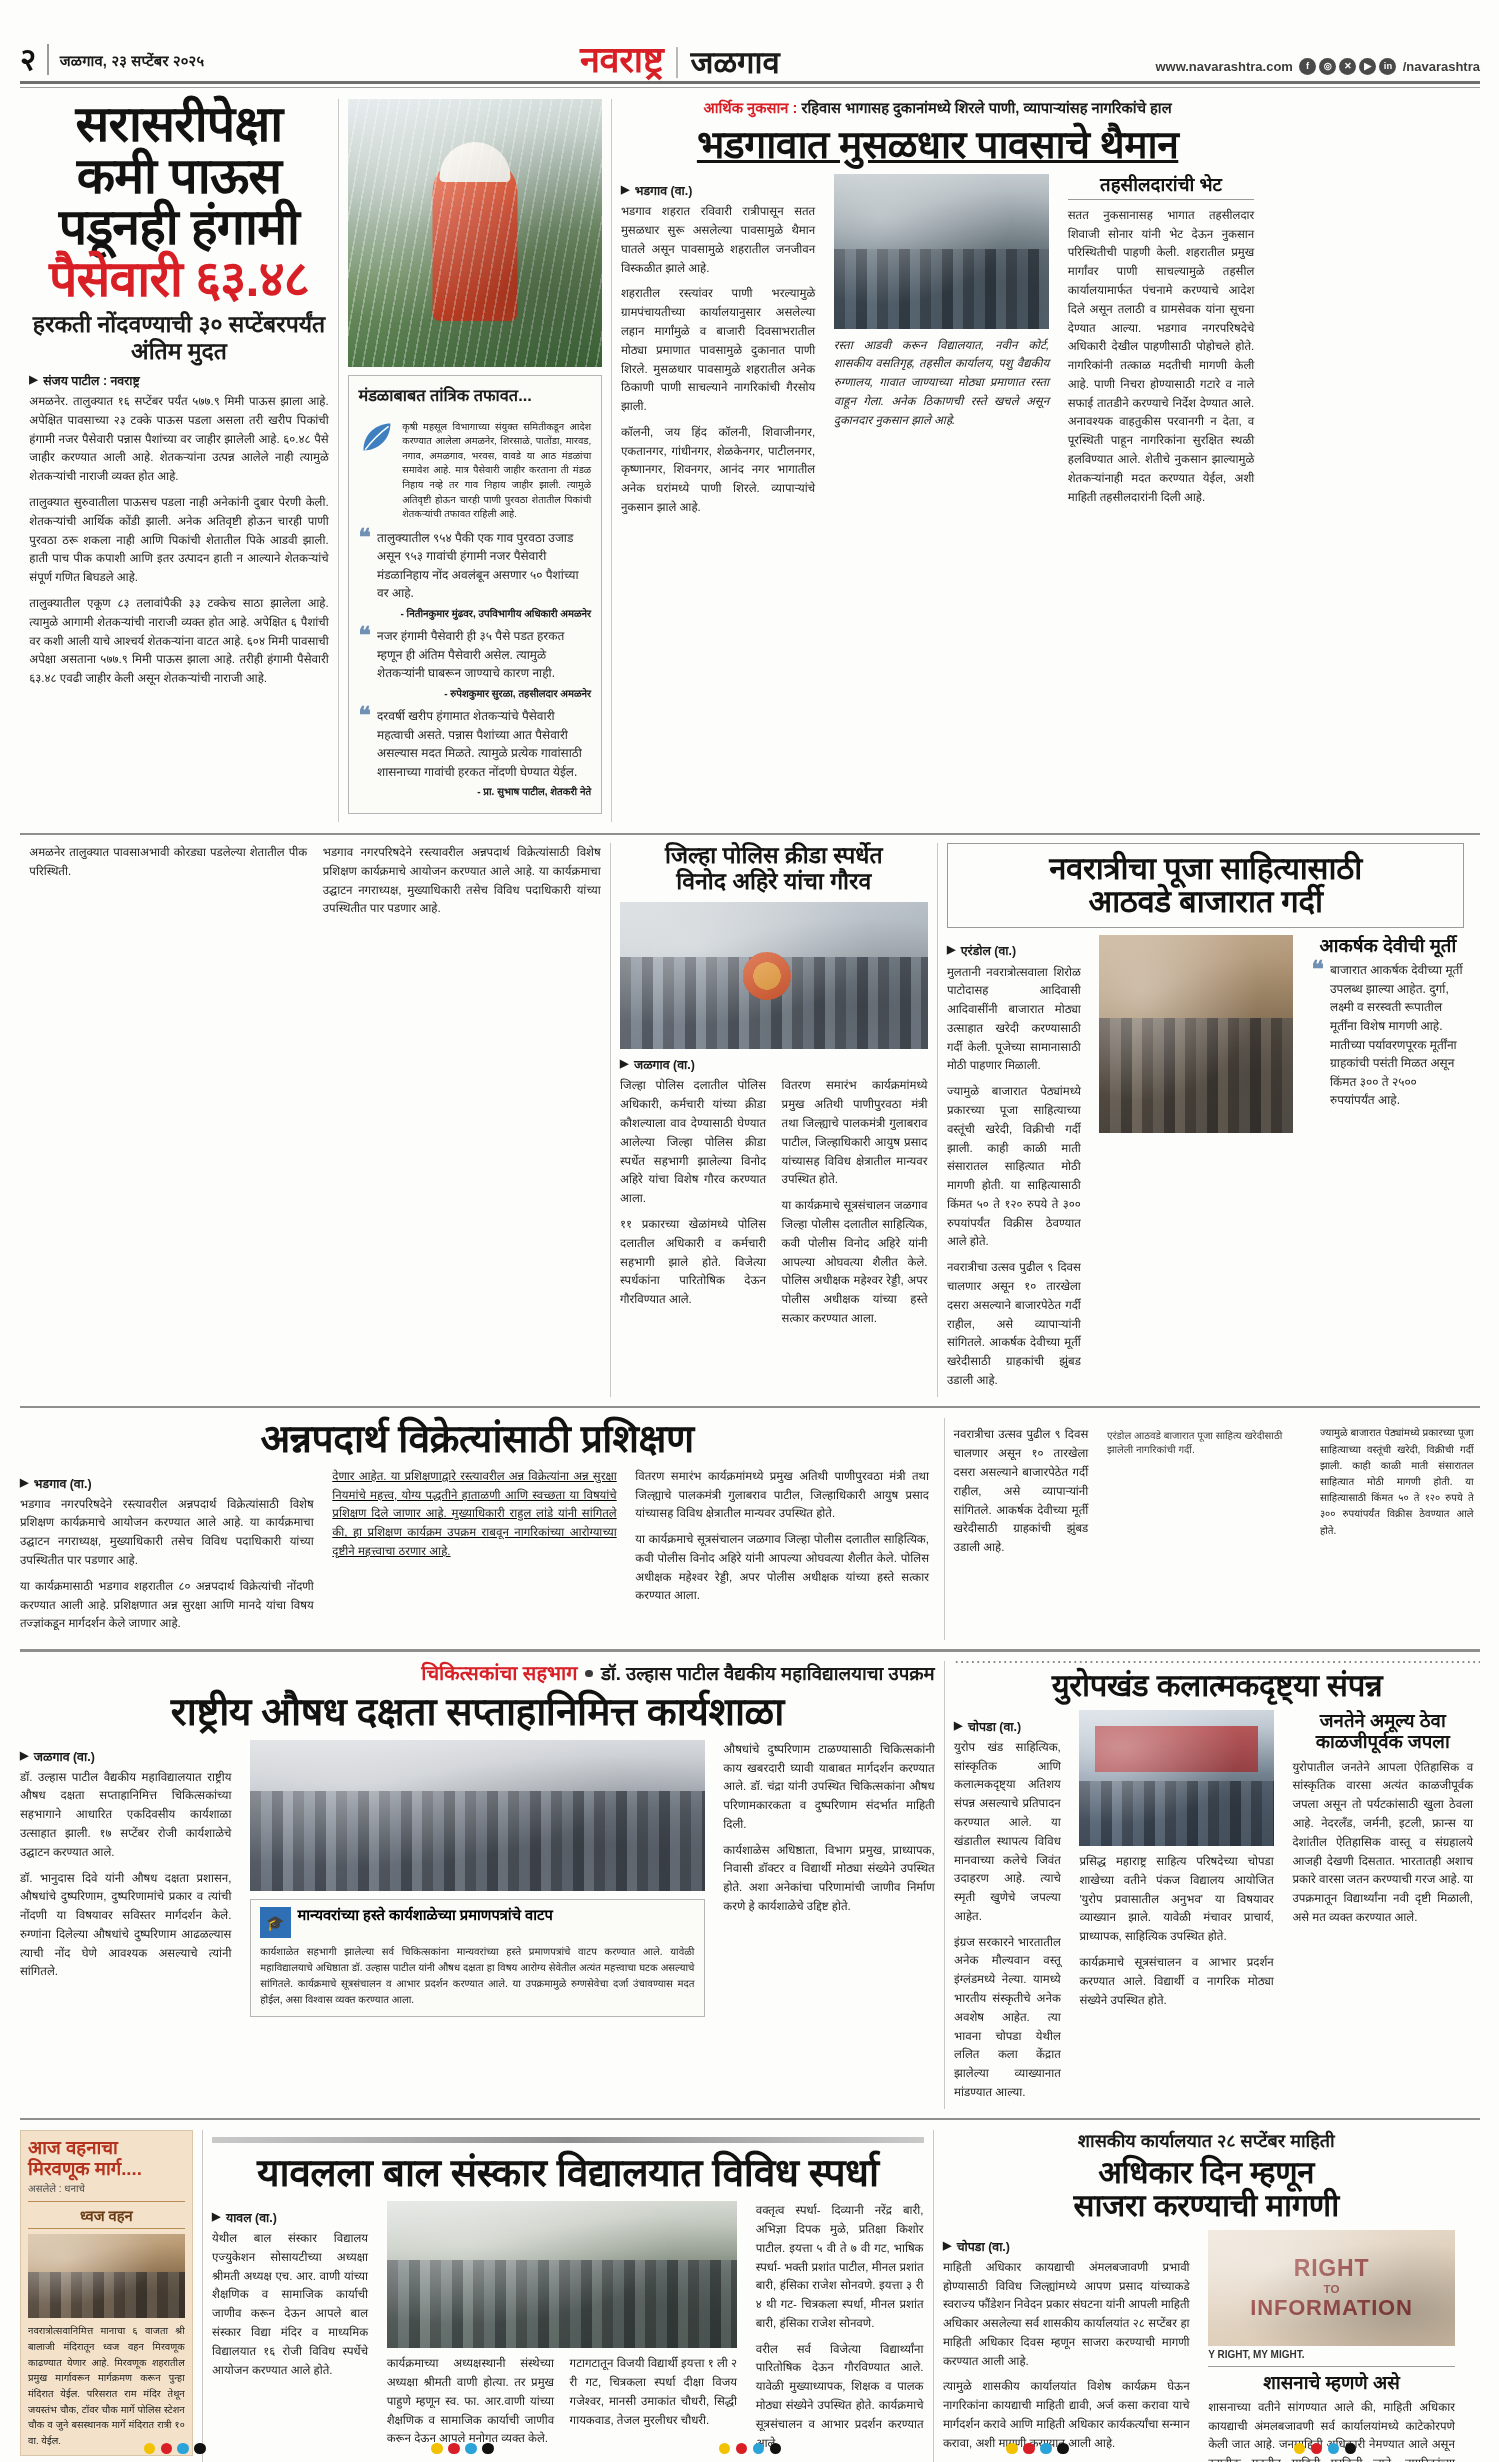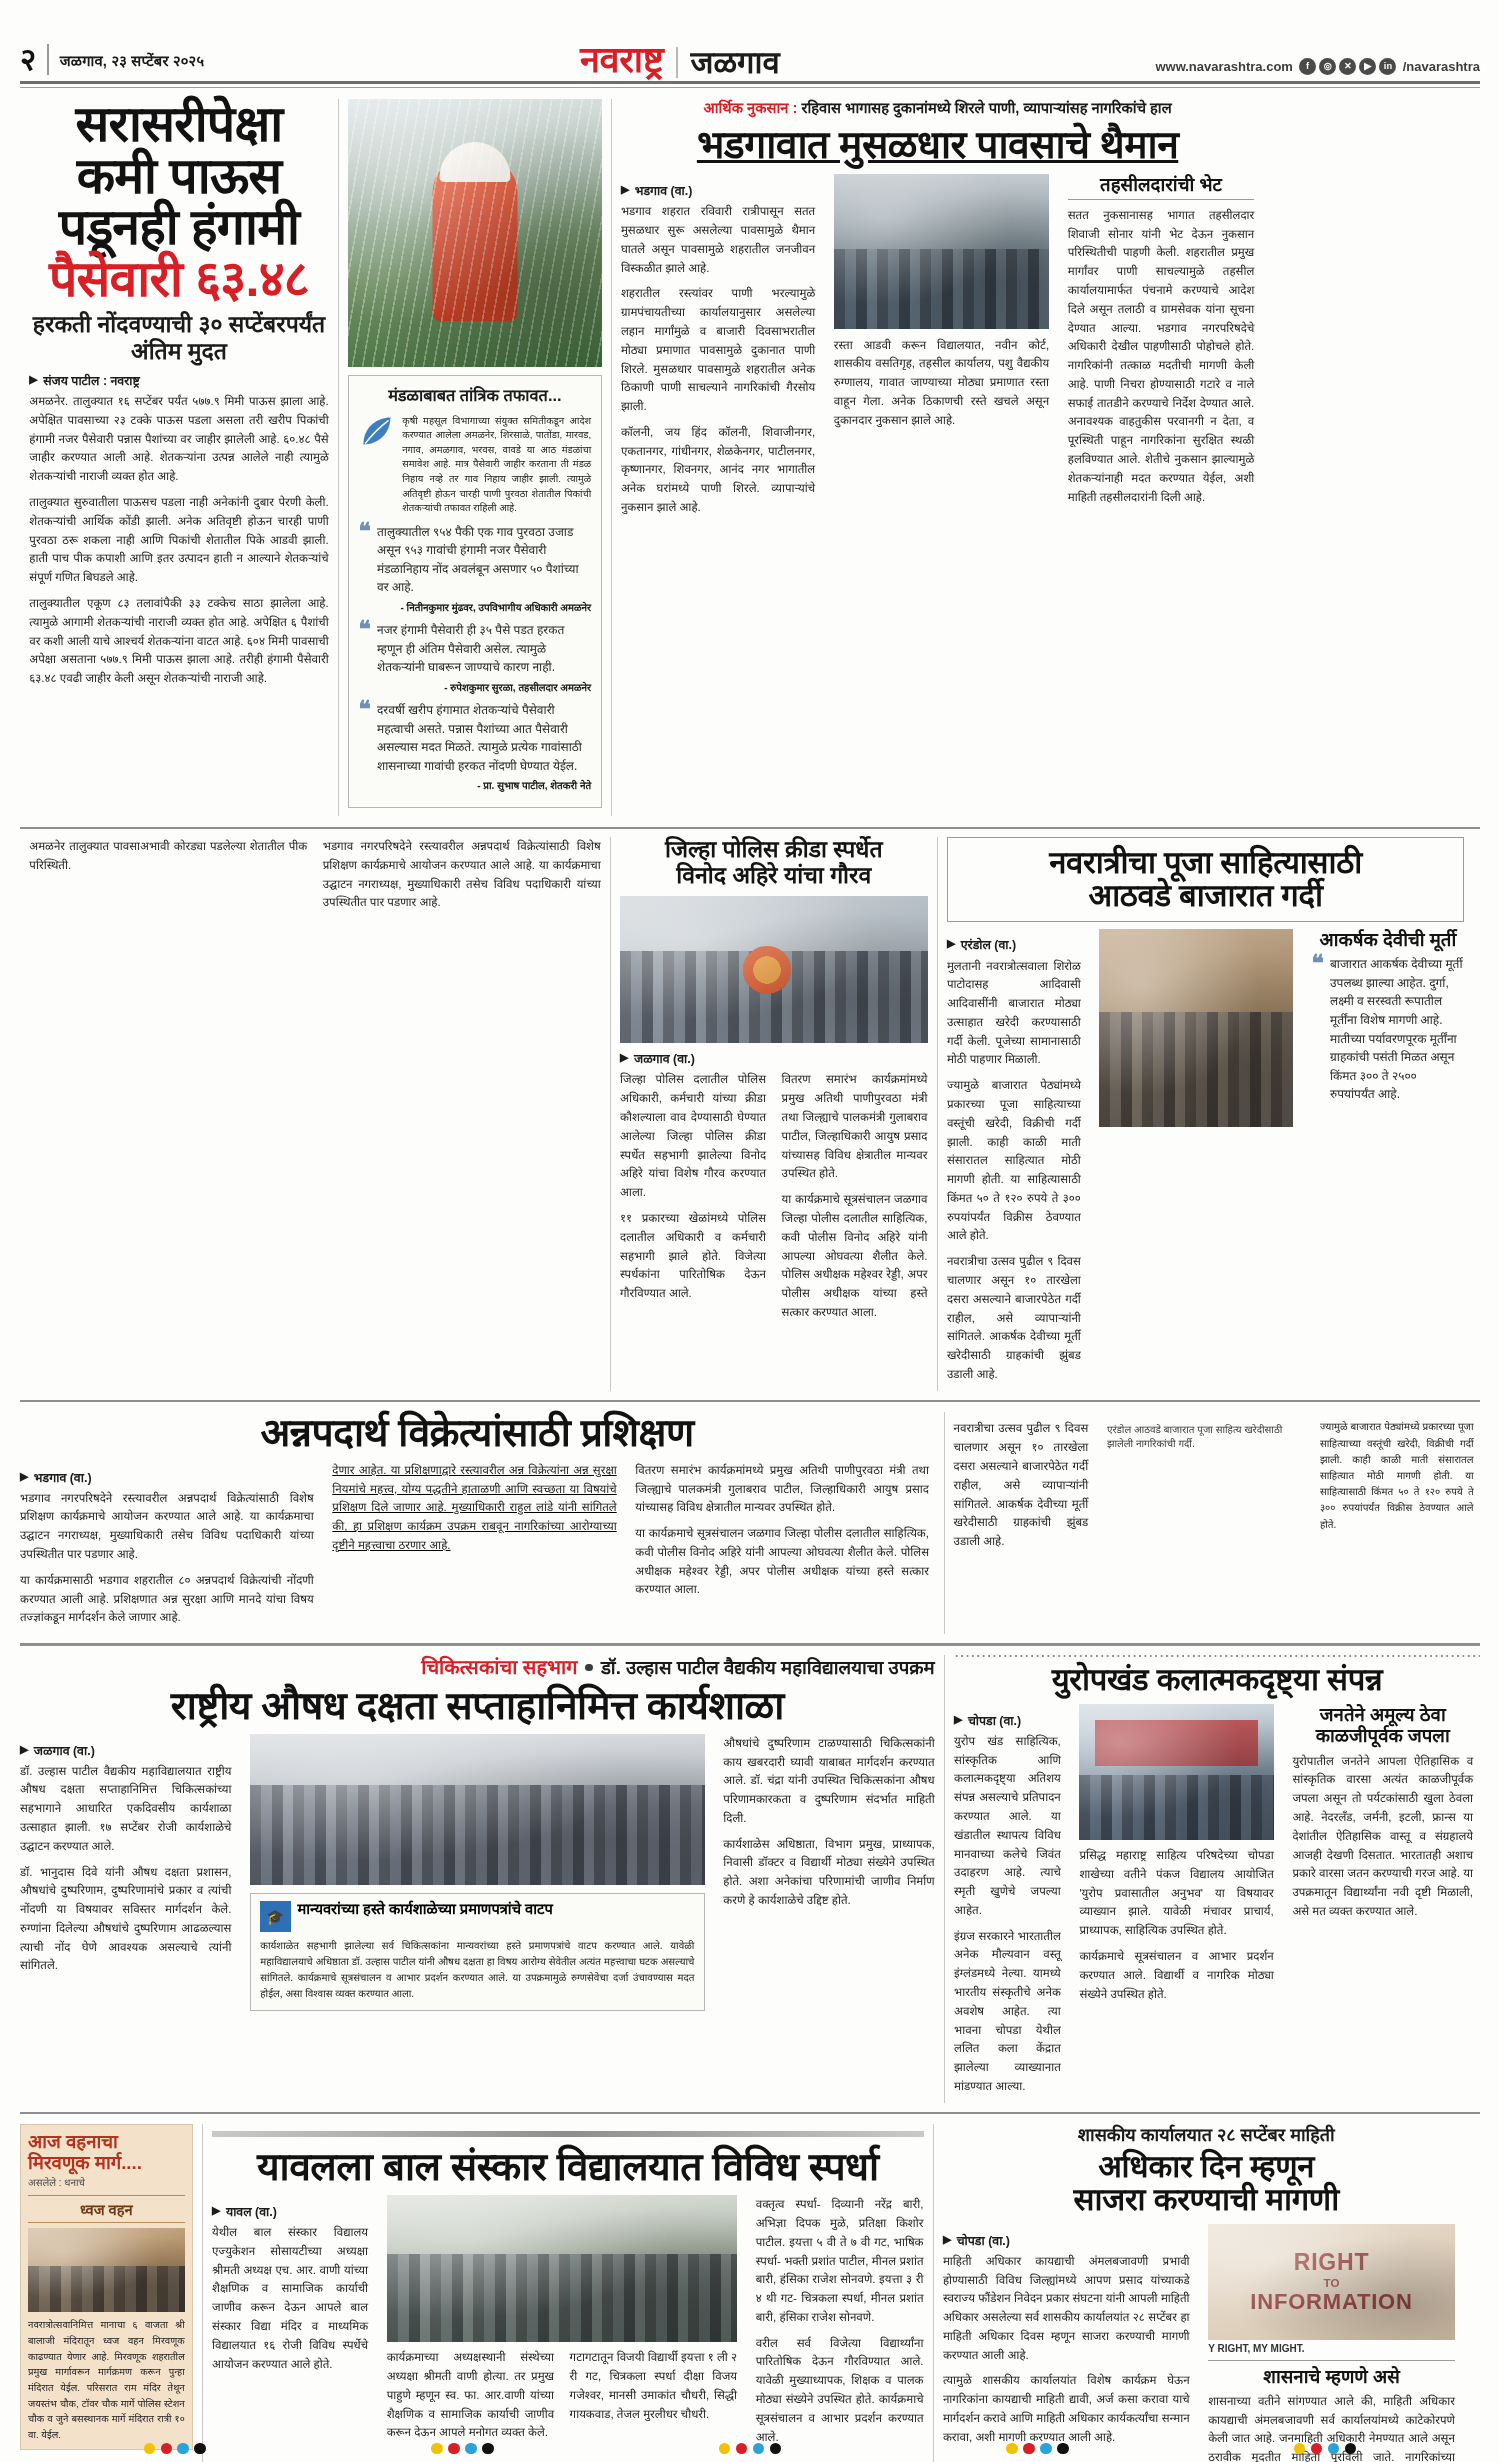--- a/index.html
+++ b/index.html
@@ -76,21 +76,21 @@
     background:repeating-linear-gradient(90deg,
       rgba(30,35,45,.55) 0 11px, rgba(60,70,85,.45) 11px 22px,
       rgba(20,25,35,.6) 22px 33px, rgba(80,90,105,.4) 33px 43px);}
   .photo-sky{position:absolute;left:0;right:0;top:0;height:48%;
     background:linear-gradient(180deg, rgba(255,255,255,.42), rgba(255,255,255,0));}
 
   .caption { font-size:10px; line-height:1.35; color:#3a3a3a; padding:3.9px 0 1.6px; }
 
   
   .infobox { border:0.8px solid #b6b6b6; padding:7.8px 9.3px; margin:7.8px 0; background:#fbfbf8; }
-  .infobox-title { font-size:16.3px; font-weight:700; color:#1b1b1b; margin-bottom:8px;text-align:center; }
+  .infobox-title { font-size:16.3px; font-weight:700; color:#1b1b1b; margin-bottom:14px; }
   .quote-block { display:flex; gap:6.2px; margin:7px 0; }
   .qmark { font-size:23px; line-height:.8; color:#6f8fb5; font-family:"Liberation Serif",serif; font-weight:700; flex:0 0 auto;}
   .quote-body { font-size:12px; line-height:1.55; color:#2a2a2a; }
   .quote-attr { font-size:10px; font-weight:700; color:#1c1c1c; text-align:right; margin-top:3.1px; }
 
   .leafbox{display:flex;gap:7.8px;align-items:flex-start;}
   .leaf-icon{flex:0 0 36px;}
 
   .hl-boxed { border:1.6px solid #9b9b9b; padding:7.8px 9.3px; }
 
@@ -231,21 +231,21 @@
             <p>भडगाव शहरात रविवारी रात्रीपासून सतत मुसळधार सुरू असलेल्या पावसामुळे थैमान घातले असून पावसामुळे शहरातील जनजीवन विस्कळीत झाले आहे.</p>
             <p>शहरातील रस्त्यांवर पाणी भरल्यामुळे ग्रामपंचायतीच्या कार्यालयानुसार असलेल्या लहान मार्गांमुळे व बाजारी दिवसाभरातील मोठ्या प्रमाणात पावसामुळे दुकानात पाणी शिरले. मुसळधार पावसामुळे शहरातील अनेक ठिकाणी पाणी साचल्याने नागरिकांची गैरसोय झाली.</p>
             <p>कॉलनी, जय हिंद कॉलनी, शिवाजीनगर, एकतानगर, गांधीनगर, शेळकेनगर, पाटीलनगर, कृष्णानगर, शिवनगर, आनंद नगर भागातील अनेक घरांमध्ये पाणी शिरले. व्यापाऱ्यांचे नुकसान झाले आहे.</p>
           </div>
         </div>
         <div class="col" style="width:241px;">
           <div class="photo ph-flood" style="height:155px;">
             <div class="photo-sky"></div>
             <div class="photo-people"></div>
           </div>
-          <div class="body-text" style="margin-top:6.2px;">
+          <div class="body-text" style="margin-top:6.2px;font-style:italic;">
             <p>रस्ता आडवी करून विद्यालयात, नवीन कोर्ट, शासकीय वसतिगृह, तहसील कार्यालय, पशु वैद्यकीय रुग्णालय, गावात जाण्याच्या मोठ्या प्रमाणात रस्ता वाहून गेला. अनेक ठिकाणची रस्ते खचले असून दुकानदार नुकसान झाले आहे.</p>
           </div>
         </div>
         <div class="col" style="width:202px;padding-right:0;">
           <div class="hl-xs center" style="border-bottom:1.6px solid #9b9b9b;padding-bottom:3.9px;">तहसीलदारांची भेट</div>
           <div class="body-text" style="margin-top:5.4px;">सतत नुकसानासह भागात तहसीलदार शिवाजी सोनार यांनी भेट देऊन नुकसान परिस्थितीची पाहणी केली. शहरातील प्रमुख मार्गांवर पाणी साचल्यामुळे तहसील कार्यालयामार्फत पंचनामे करण्याचे आदेश दिले असून तलाठी व ग्रामसेवक यांना सूचना देण्यात आल्या. भडगाव नगरपरिषदेचे अधिकारी देखील पाहणीसाठी पोहोचले होते. नागरिकांनी तत्काळ मदतीची मागणी केली आहे. पाणी निचरा होण्यासाठी गटारे व नाले सफाई तातडीने करण्याचे निर्देश देण्यात आले. अनावश्यक वाहतुकीस परवानगी न देता, व पूरस्थिती पाहून नागरिकांना सुरक्षित स्थळी हलविण्यात आले. शेतीचे नुकसान झाल्यामुळे शेतकऱ्यांनाही मदत करण्यात येईल, अशी माहिती तहसीलदारांनी दिली आहे.</div>
         </div>
       </div>
     </div>
   </div>

